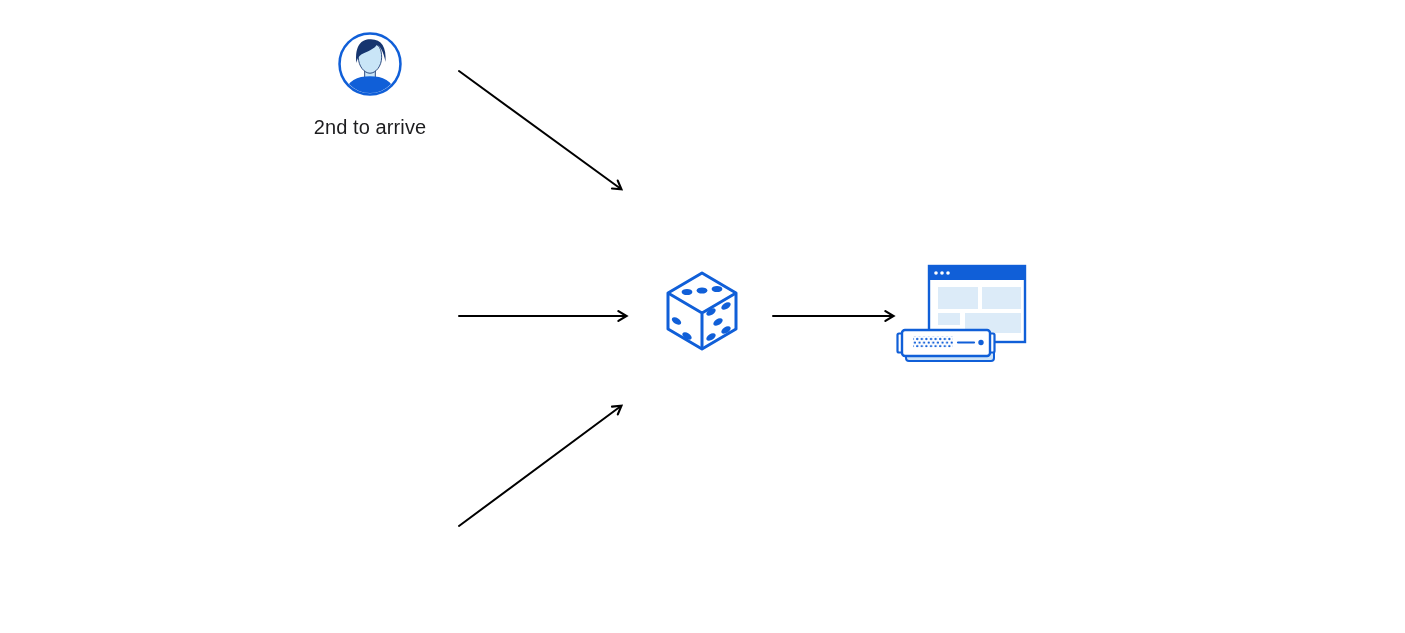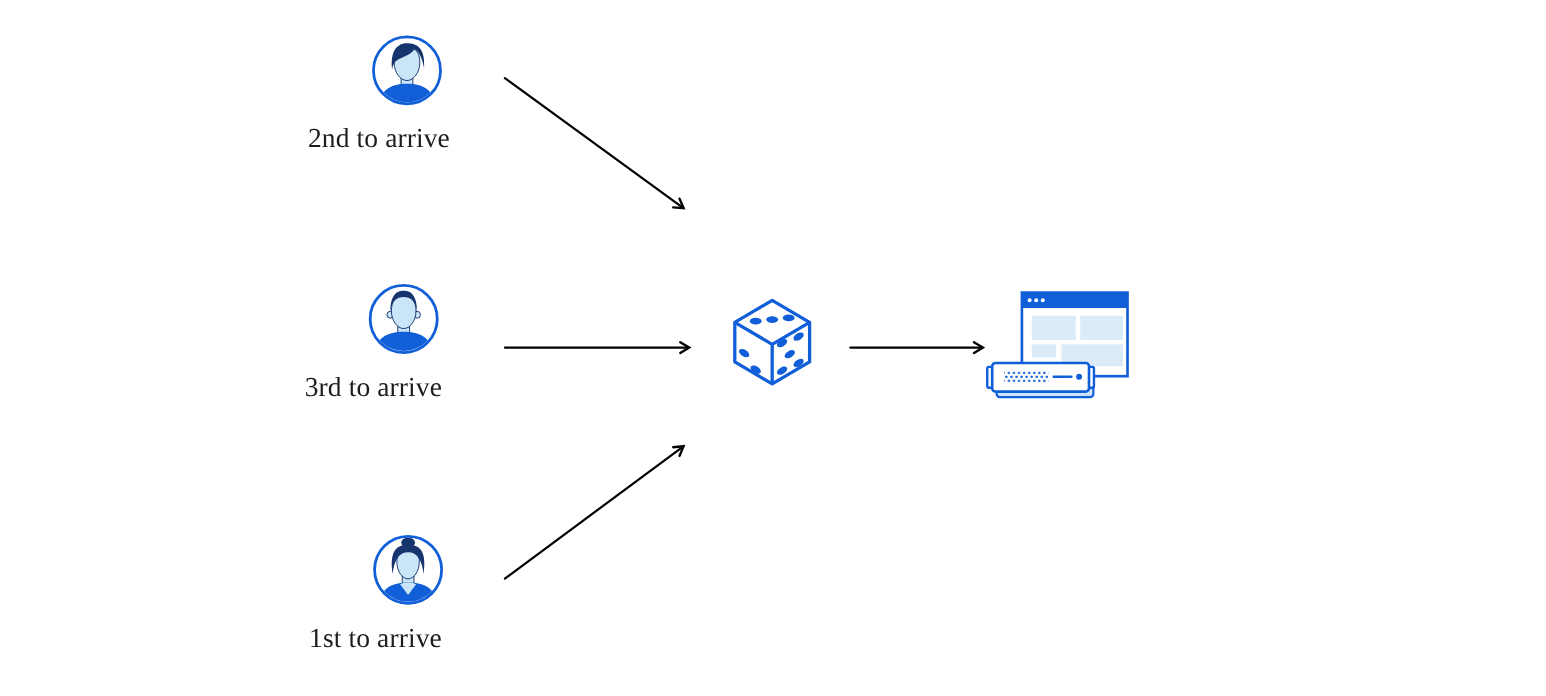--- a/index.html
+++ b/index.html
@@ -11,23 +11,23 @@
     --arrow-black:#000000;
     --text-color:#1d1d1f;
     --background:#ffffff;
   }
   *{box-sizing:border-box;margin:0;padding:0}
   html,body{width:1405px;height:633px;background:var(--background);
     font-family:"Liberation Sans",sans-serif;overflow:hidden}
   .canvas{position:relative;width:1405px;height:633px;background:var(--background)}
   .layer{position:absolute;left:0;top:0}
   .node{position:absolute;display:block}
-  .node-label{position:absolute;width:180px;text-align:left;
-    font-size:25px;line-height:24px;color:var(--text-color);
-    font-family:Liberation Serif, serif;letter-spacing:.1px}
+  .node-label{position:absolute;width:180px;text-align:center;
+    font-size:20px;line-height:24px;color:var(--text-color);
+    font-family:Liberation Sans, sans-serif;letter-spacing:.1px}
   
   .f-blue{fill:var(--primary-blue)} .f-navy{fill:var(--dark-navy)}
   .f-skin{fill:var(--skin-blue)}   .f-panel{fill:var(--panel-blue)}
   .f-shadow{fill:var(--shadow-blue)} .f-white{fill:#fff}
   .s-blue{stroke:var(--primary-blue)} .s-navy{stroke:var(--dark-navy)}
   .outline{fill:none;stroke:var(--primary-blue)}
   .arrow{stroke:var(--arrow-black);stroke-width:2;stroke-linecap:round;fill:none}
   #arrowhead path{stroke:var(--arrow-black);fill:none}
 </style>
 </head>
@@ -59,61 +59,21 @@
         <path class="f-skin s-navy" stroke-width="0.9" d="M28.5,36 h11 v14 h-11 Z"></path>
         <path class="f-blue" d="M6,69 C9,52 19,46.5 34,46.5 C49,46.5 59,52 62,69 Z"></path>
         <path class="f-skin s-navy" stroke-width="0.9" d="M34,12 C44,12 46,20 46,27 C46,36 40,43.5 34,43.5 C28,43.5 22,36 22,27 C22,20 24,12 34,12 Z"></path>
         <path class="f-navy" d="M20,33 C18,14 26,8 35,8.5 C46,9 51,16 50,32 C48,21 44,15 41,14.5 C36,21 27,22 23.5,25.5 C21.5,27.5 20.6,30 20,33 Z"></path>
       </g>
       <circle cx="34" cy="34" r="31.4" class="outline" stroke-width="2.6"></circle>
     </svg>
     <div class="node-label" style="left:-57px;top:84px">2nd to arrive</div>
   </div>
 
-  <div class="node" style="left:334px;top:257px">
-    <svg width="66" height="66" viewBox="0 0 68 68">
-      <defs>
-          <clipPath id="clipB">
-            <circle cx="34" cy="34" r="30"></circle>
-          </clipPath>
-        </defs>
-      <circle cx="34" cy="34" r="30" class="f-white"></circle>
-      <g clip-path="url(#clipB)">
-        <path class="f-skin s-navy" stroke-width="0.9" d="M28.5,35 h11 v14 h-11 Z"></path>
-        <path class="f-blue" d="M5,69 C8,51 19,46 34,46 C49,46 60,51 63,69 Z"></path>
-        <circle cx="21.5" cy="30" r="3.2" class="f-skin s-navy" stroke-width="0.9"></circle>
-        <circle cx="46.5" cy="30" r="3.2" class="f-skin s-navy" stroke-width="0.9"></circle>
-        <path class="f-skin s-navy" stroke-width="0.9" d="M34,12 C43,12 45.5,19 45.5,26.5 C45.5,35.5 40,43 34,43 C28,43 22.5,35.5 22.5,26.5 C22.5,19 25,12 34,12 Z"></path>
-        <path class="f-navy" d="M21.5,27 C21.5,12 27,7.5 34,7.5 C41,7.5 46.5,12 46.5,27 C45,17 40.5,13.5 34,13.5 C27.5,13.5 23,17 21.5,27 Z"></path>
-      </g>
-      <circle cx="34" cy="34" r="31.4" class="outline" stroke-width="2.6"></circle>
-    </svg>
-    <div class="node-label" style="left:-57px;top:84px">3rd to arrive</div>
-  </div>
 
-  <div class="node" style="left:338px;top:485px">
-    <svg width="66" height="66" viewBox="0 0 68 68">
-      <defs>
-          <clipPath id="clipC">
-            <circle cx="34" cy="34" r="30"></circle>
-          </clipPath>
-        </defs>
-      <circle cx="34" cy="34" r="30" class="f-white"></circle>
-      <g clip-path="url(#clipC)">
-        <path class="f-skin s-navy" stroke-width="0.9" d="M28.5,35 h11 v14 h-11 Z"></path>
-        <path class="f-blue" d="M5,69 C8,51 19,46 34,46 C49,46 60,51 63,69 Z"></path>
-        <path class="f-skin" d="M26.5,47.5 L34,57.5 L41.5,47.5 C38,45.8 30,45.8 26.5,47.5 Z"></path>
-        <ellipse cx="34" cy="8.5" rx="6.5" ry="4.8" class="f-navy"></ellipse>
-        <path class="f-skin s-navy" stroke-width="0.9" d="M34,13 C42,13 44.5,20 44.5,27 C44.5,35 39.5,42.5 34,42.5 C28.5,42.5 23.5,35 23.5,27 C23.5,20 26,13 34,13 Z"></path>
-        <path class="f-navy" d="M19.5,38 C16,14 25,10.5 34,10.5 C43,10.5 52,14 48.5,38 C47,24 42,17.5 34,17.5 C26,17.5 21,24 19.5,38 Z"></path>
-      </g>
-      <circle cx="34" cy="34" r="31.4" class="outline" stroke-width="2.6"></circle>
-    </svg>
-    <div class="node-label" style="left:-57px;top:84px">1st to arrive</div>
-  </div>
 
   <div class="node" style="left:663px;top:268px">
     <svg width="78" height="86" viewBox="0 0 78 86">
       <g class="outline" stroke-width="3" stroke-linejoin="round">
         <path class="f-white" d="M39,5 L73,25 L73,61 L39,81 L5,61 L5,25 Z"></path>
         <path d="M5,25 L39,45 L73,25 M39,45 L39,81"></path>
       </g>
 
       <ellipse cx="24" cy="24" rx="5.4" ry="3.1" class="f-blue"></ellipse>
       <ellipse cx="39" cy="22.5" rx="5.4" ry="3.1" class="f-blue"></ellipse>

